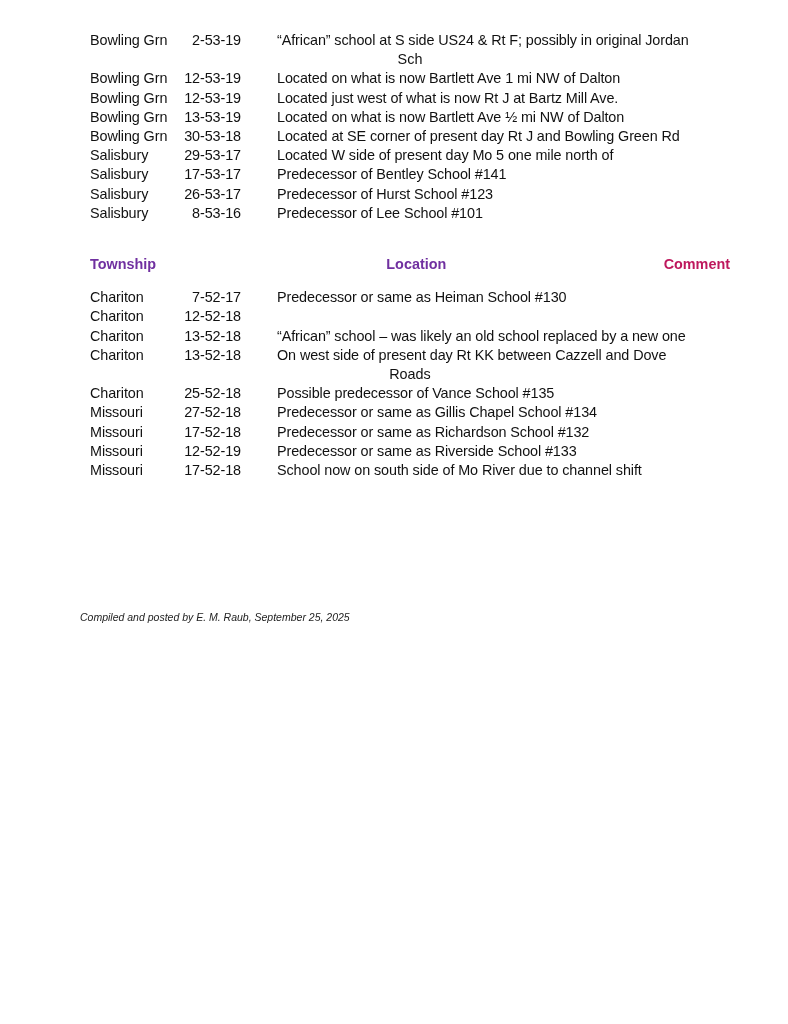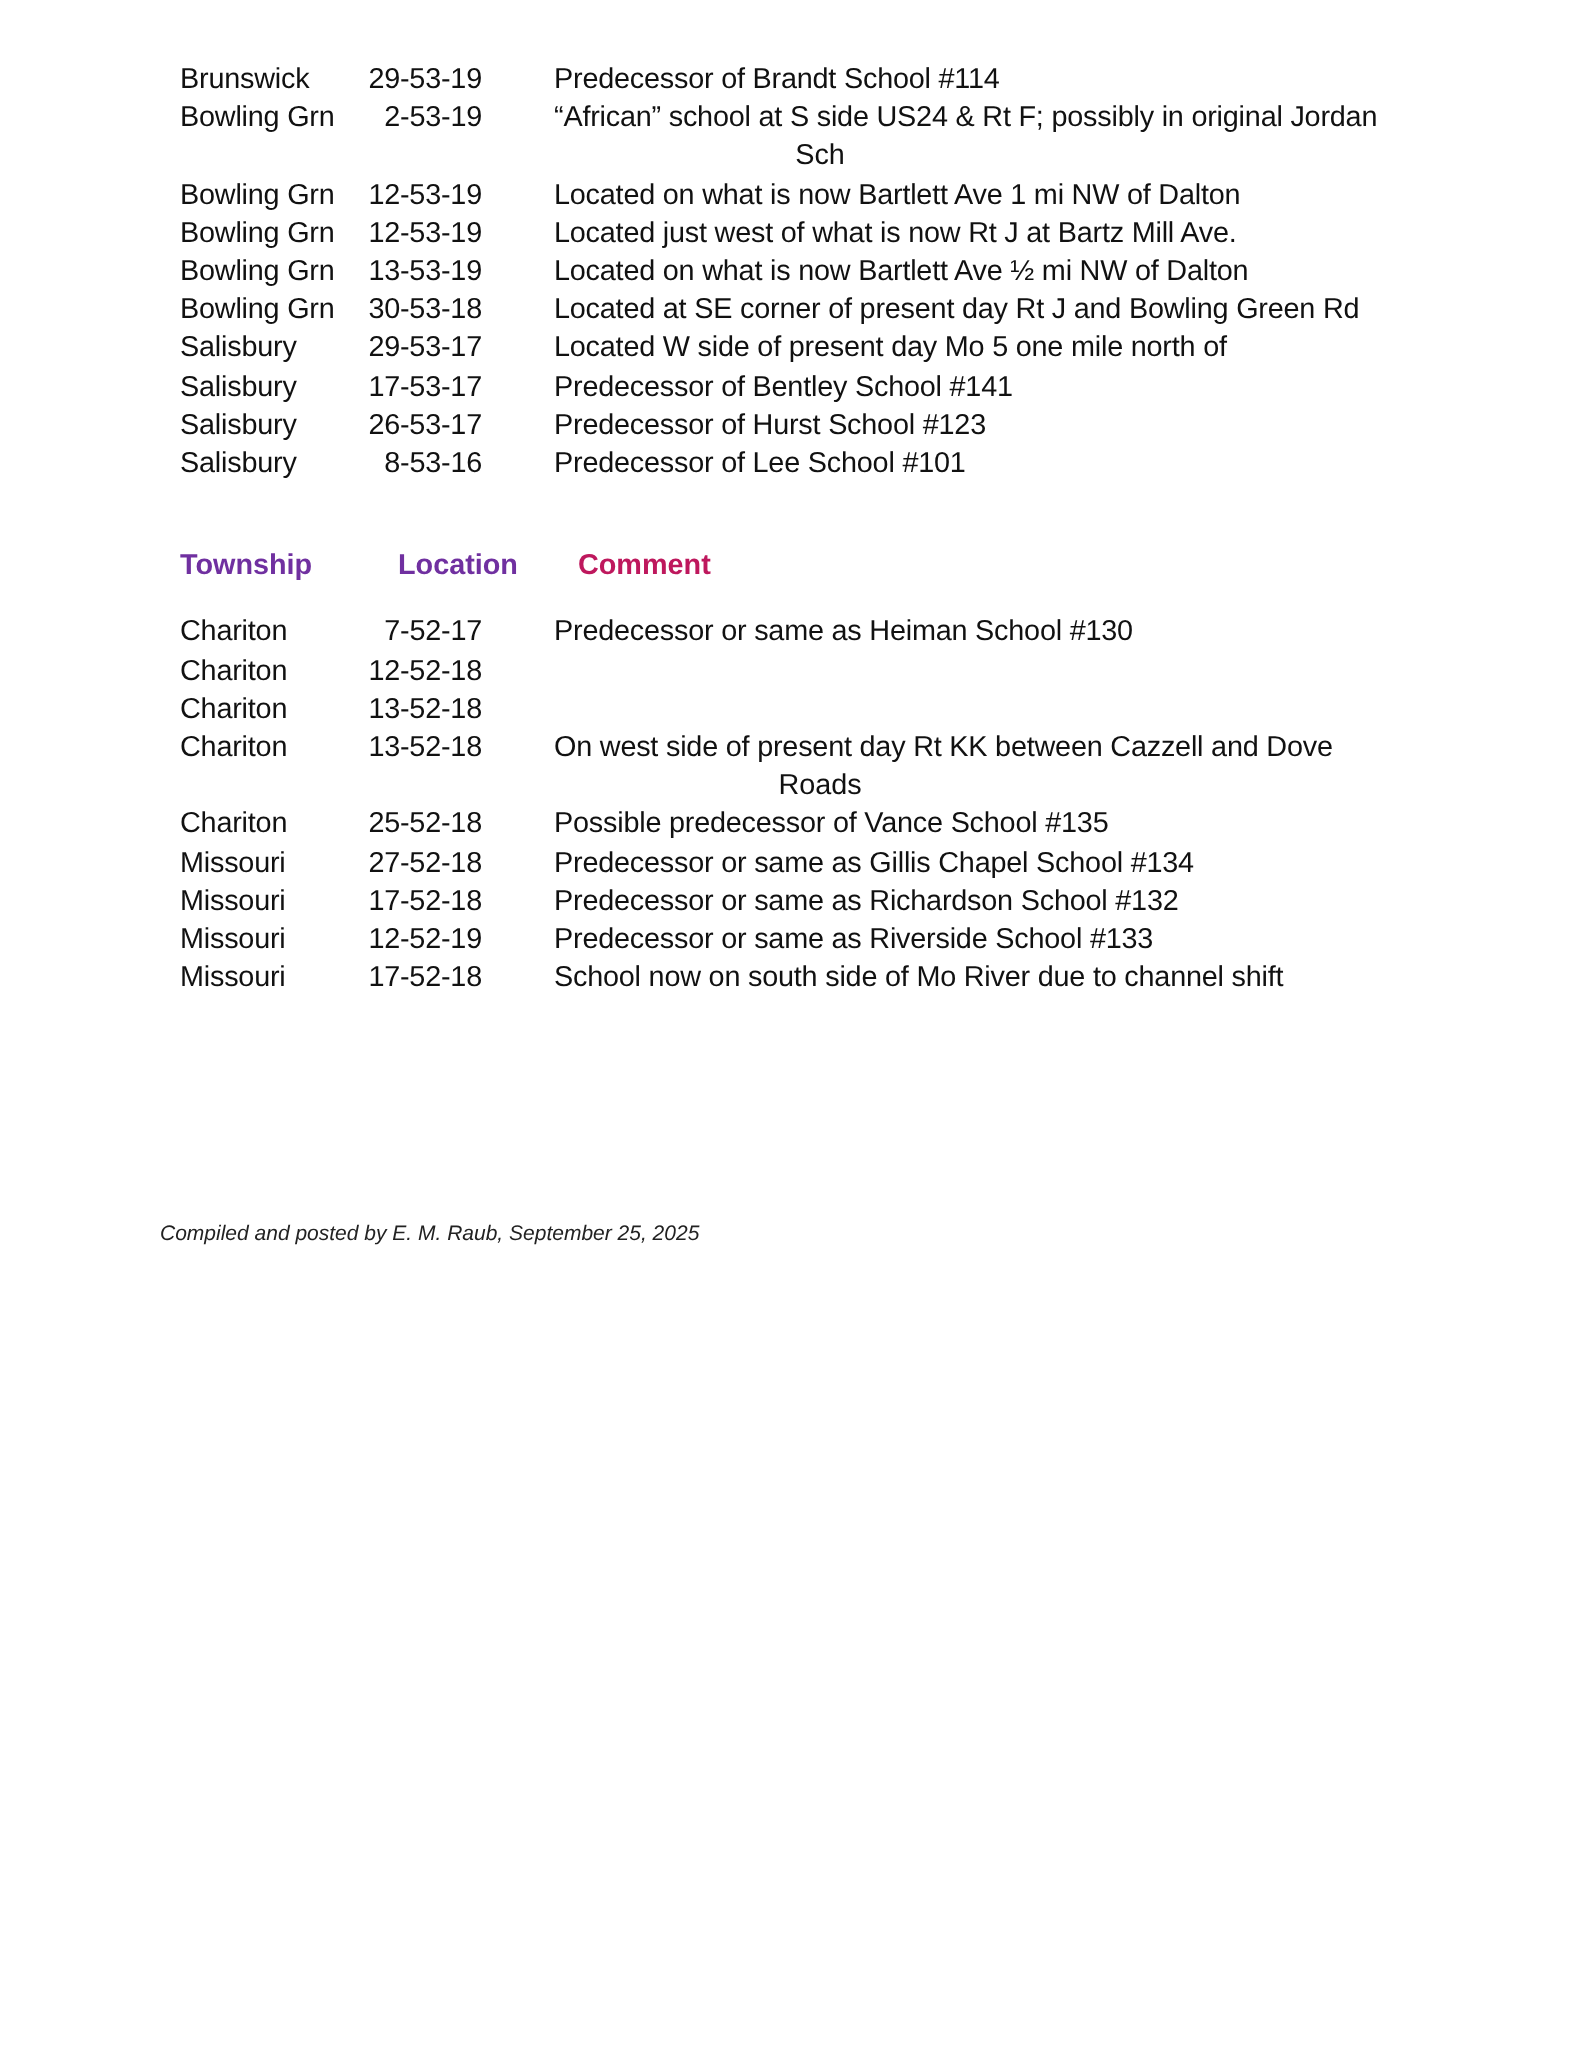--- a/index.html
+++ b/index.html
@@ -52,45 +52,41 @@
       line-height: 19.2px;
       text-align: center;
     }
     .spacer-a { height: 32px; }
     .header-row {
       display: flex;
       font-size: 14.4px;
       line-height: 19.2px;
       font-weight: bold;
       margin-bottom: 14px;
+      justify-content: space-between;
     }
     .header-row .h-town { color: #7030a0; width: 97px; flex: 0 0 97px; }
     .header-row .h-loc { color: #7030a0; width: 90px; flex: 0 0 90px; margin-left: 12px; }
     .header-row .h-comm { color: #be185d; }
     .footer {
       position: absolute;
       left: 80px;
       top: 611px;
       font-size: 10.5px;
       font-style: italic;
       color: #222222;
       white-space: nowrap;
     }
   </style>
 </head>
 <body>
 
 <div class="page">
 
   <div>
-    <div class="row">
-      <span class="col-town">Brunswick</span>
-      <span class="col-loc"><span class="loc-inner">29-53-19</span></span>
-      <span class="col-comm">Predecessor of Brandt School #114</span>
-    </div>
     <div class="row">
       <span class="col-town">Bowling Grn</span>
       <span class="col-loc"><span class="loc-inner">2-53-19</span></span>
       <span class="col-comm">“African” school at S side US24 &amp; Rt F; possibly in original Jordan</span>
     </div>
     <div class="cont">Sch</div>
     <div class="row">
       <span class="col-town">Bowling Grn</span>
       <span class="col-loc"><span class="loc-inner">12-53-19</span></span>
       <span class="col-comm">Located on what is now Bartlett Ave 1 mi NW of Dalton</span>
@@ -146,20 +142,21 @@
       <span class="col-loc"><span class="loc-inner">7-52-17</span></span>
       <span class="col-comm">Predecessor or same as Heiman School #130</span>
     </div>
     <div class="row">
       <span class="col-town">Chariton</span>
       <span class="col-loc"><span class="loc-inner">12-52-18</span></span>
     </div>
     <div class="row">
       <span class="col-town">Chariton</span>
       <span class="col-loc"><span class="loc-inner">13-52-18</span></span>
+      <span class="col-comm">“African” school – was likely an old school replaced by a new one</span>
     </div>
     <div class="row">
       <span class="col-town">Chariton</span>
       <span class="col-loc"><span class="loc-inner">13-52-18</span></span>
       <span class="col-comm">On west side of present day Rt KK between Cazzell and Dove</span>
     </div>
     <div class="cont">Roads</div>
     <div class="row">
       <span class="col-town">Chariton</span>
       <span class="col-loc"><span class="loc-inner">25-52-18</span></span>

